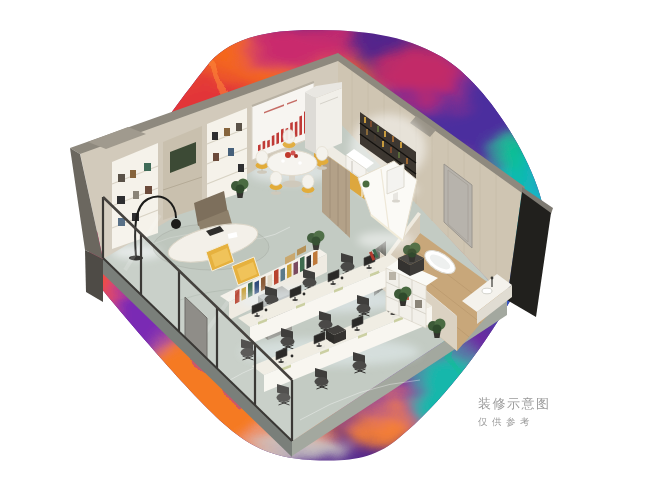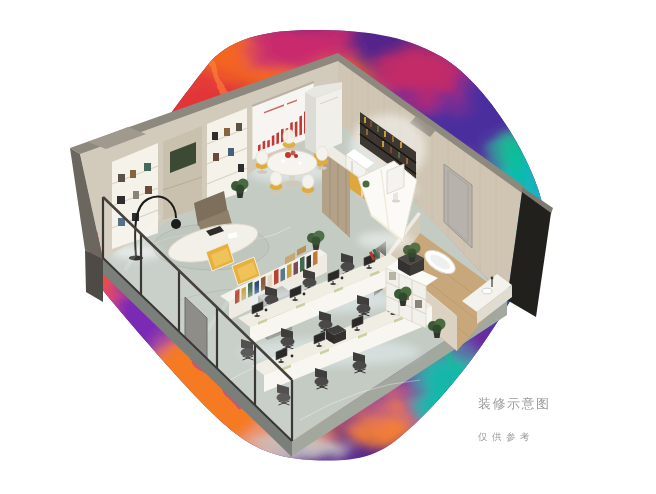--- a/index.html
+++ b/index.html
@@ -1,21 +1,21 @@
 <!DOCTYPE html>
 <html style="--background: #ffffff; --caption_gray: #9a9a9a; --swirl_base_purple: #52258c; --swirl_orange: #f4661e; --swirl_red: #e23439; --swirl_magenta: #c92a6d; --swirl_indigo: #4b2d9e; --swirl_teal: #14b4c9; --swirl_green_teal: #0fbf96; --swirl_gray: #c9c5c3; --floor_stone: #c3cbc3; --wall_taupe: #d2cabb; --wood_wall: #cfc5b2; --wood_floor: #c8a77a; --accent_yellow: #e2ac3a; --glass_frame: #3a3835; --dark_outer_wall: #21201d; --screen_chart_red: #c03a36;"><head>
 <meta charset="utf-8">
 <style>
   html,body{margin:0;padding:0;background:var(--background,#fff);}
   .stage{position:relative;width:656px;height:494px;overflow:hidden;
          font-family:"DejaVu Sans","Liberation Sans",sans-serif;background:var(--background,#fff);}
   .stage svg{position:absolute;left:0;top:0;}
   .caption{position:absolute;left:478px;top:398px;color:var(--caption_gray,#9a9a9a);}
   .caption .l1{font-size:13px;letter-spacing:1.5px;line-height:11px;}
-  .caption .l2{font-size:9.5px;letter-spacing:4.5px;line-height:11px;margin-top:22px;}
+  .caption .l2{font-size:9.5px;letter-spacing:4.5px;line-height:11px;margin-top:7px;}
 </style>
 </head>
 <body>
 
 <div class="stage">
 <svg width="656" height="494" viewBox="0 0 656 494">
   <defs>
     <filter id="marble" x="-15%" y="-15%" width="130%" height="130%">
       <feTurbulence type="fractalNoise" baseFrequency="0.012 0.02" numOctaves="3" seed="7" result="n"></feTurbulence>
       <feDisplacementMap in="SourceGraphic" in2="n" scale="46" xChannelSelector="R" yChannelSelector="G"></feDisplacementMap>

